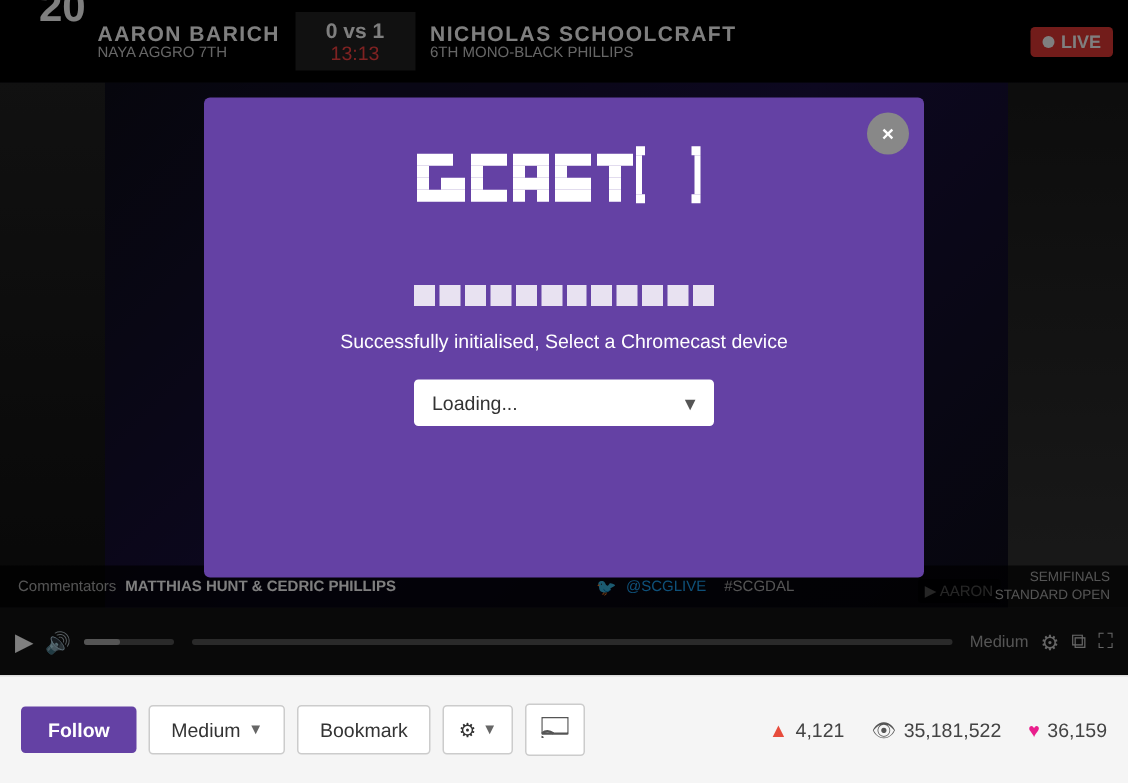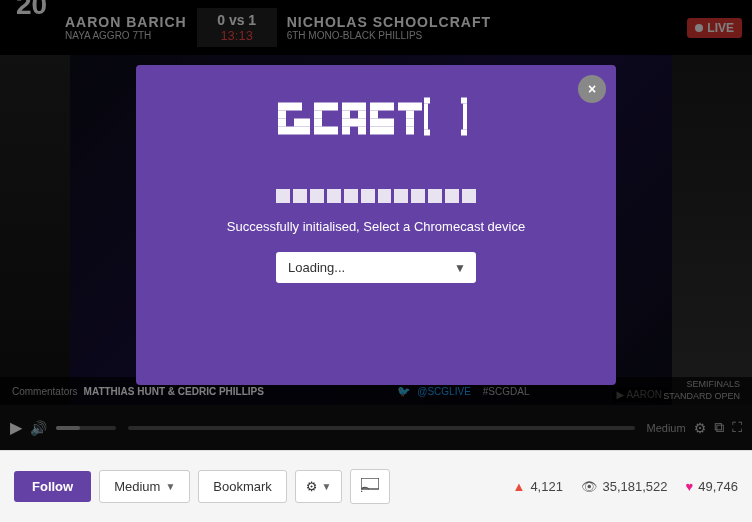--- a/index.html
+++ b/index.html
@@ -448,21 +448,21 @@
       right: 82px;
       color: white;
       font-size: 11px;
       background: rgba(0,0,0,0.6);
       padding: 2px 6px;
       border-radius: 2px;
     }
 
     .number-20 {
       position: absolute;
-      left: 4px;
+      left: 14px;
       top: 0;
       bottom: 45px;
       width: 55px;
       display: flex;
       align-items: center;
       justify-content: center;
       color: white;
       font-size: 28px;
       font-weight: bold;
       background: rgba(0,0,0,0.4);
@@ -653,16 +653,16 @@
     <div class="stat-item">
       <span class="stat-icon-viewers">▲</span>
       <span>4,121</span>
     </div>
     <div class="stat-item">
       <span class="stat-icon-views">👁</span>
       <span>35,181,522</span>
     </div>
     <div class="stat-item">
       <span class="stat-icon-hearts">♥</span>
-      <span>49,746</span>
+      <span>36,159</span>
     </div>
   </div>
 </div>
 
 </body></html>

